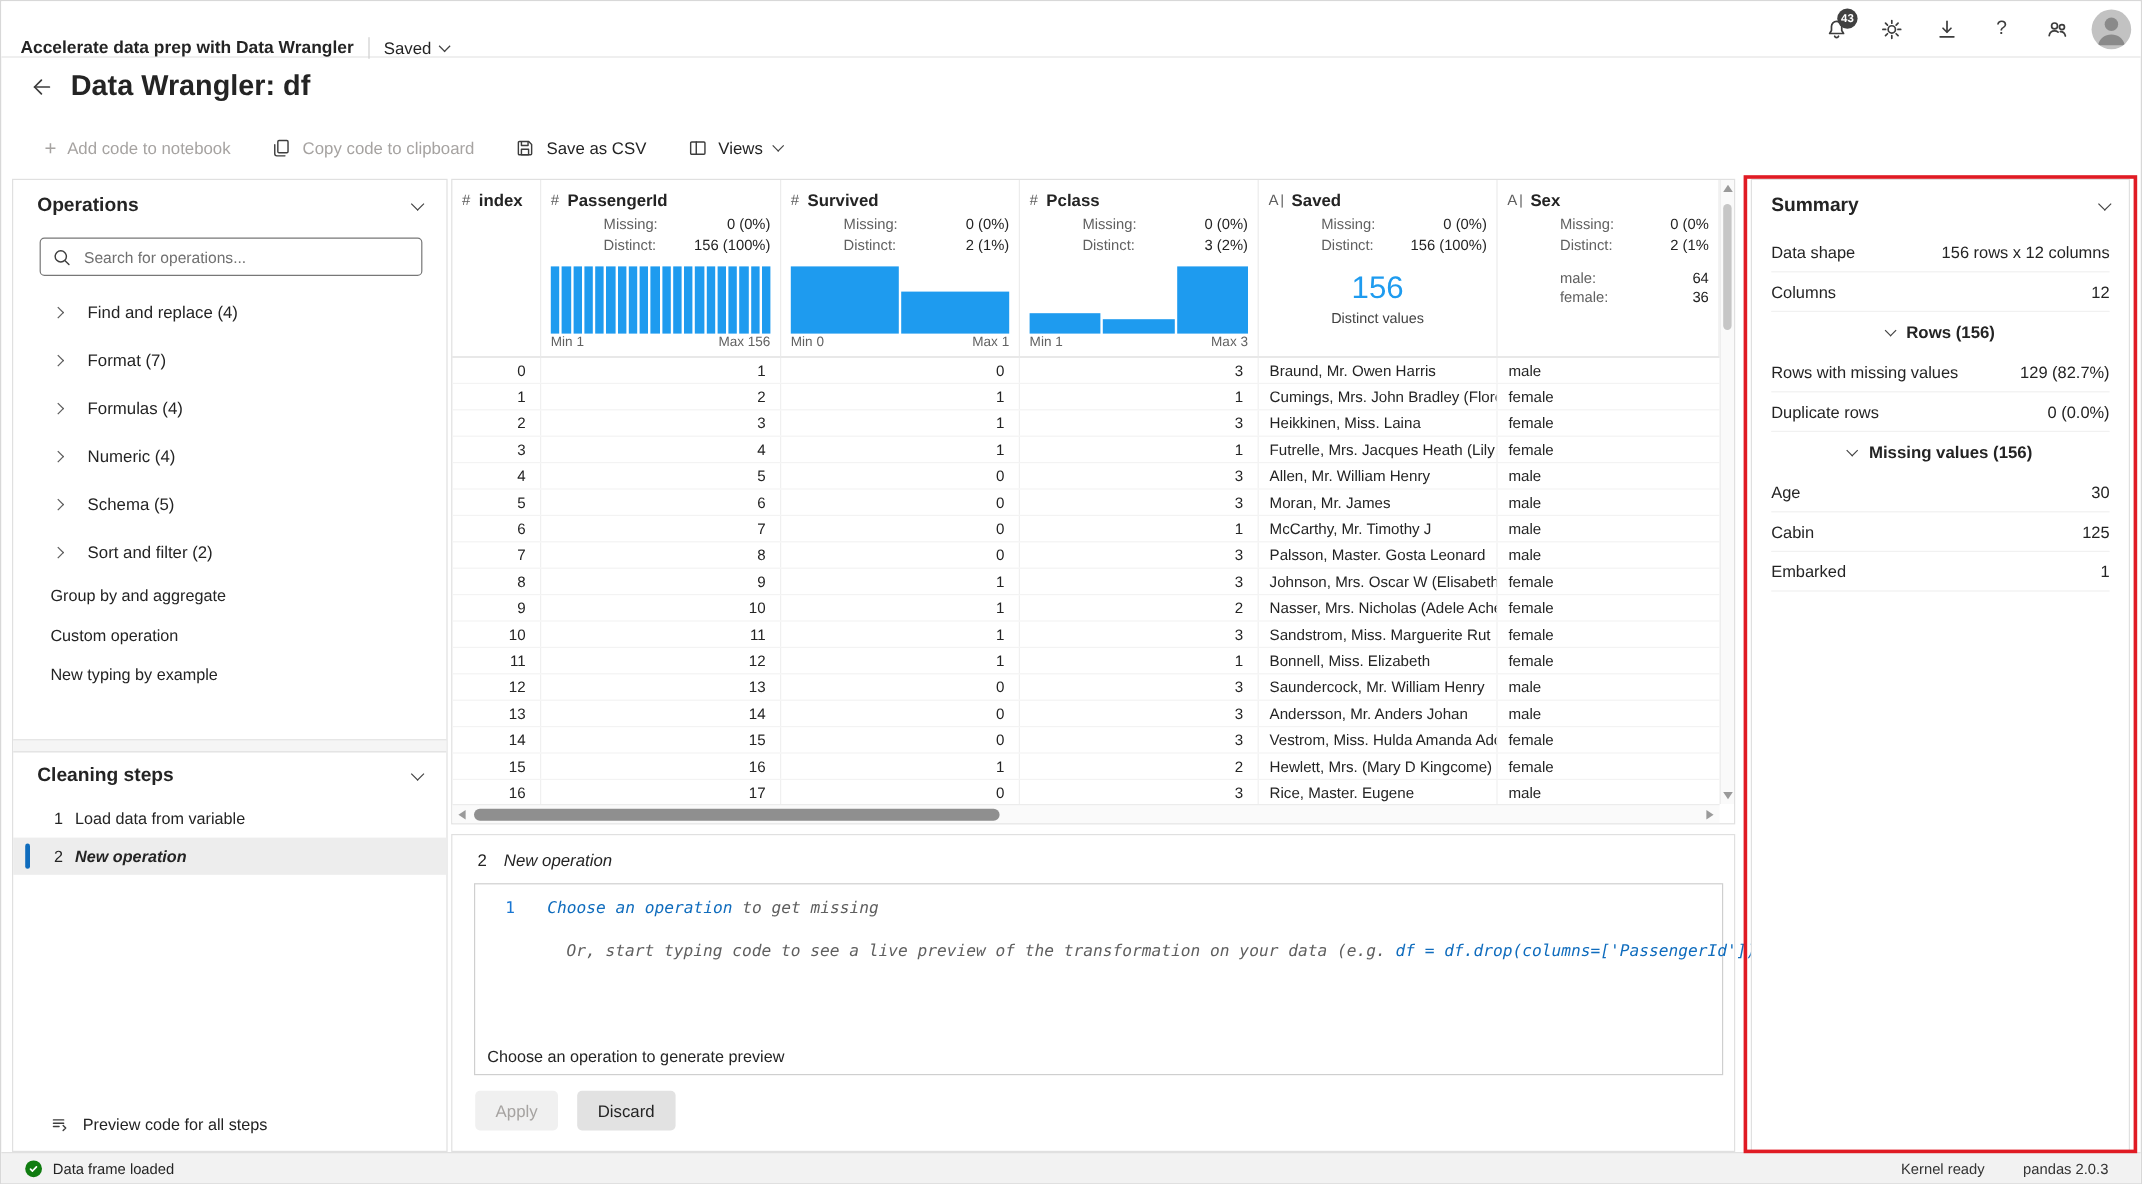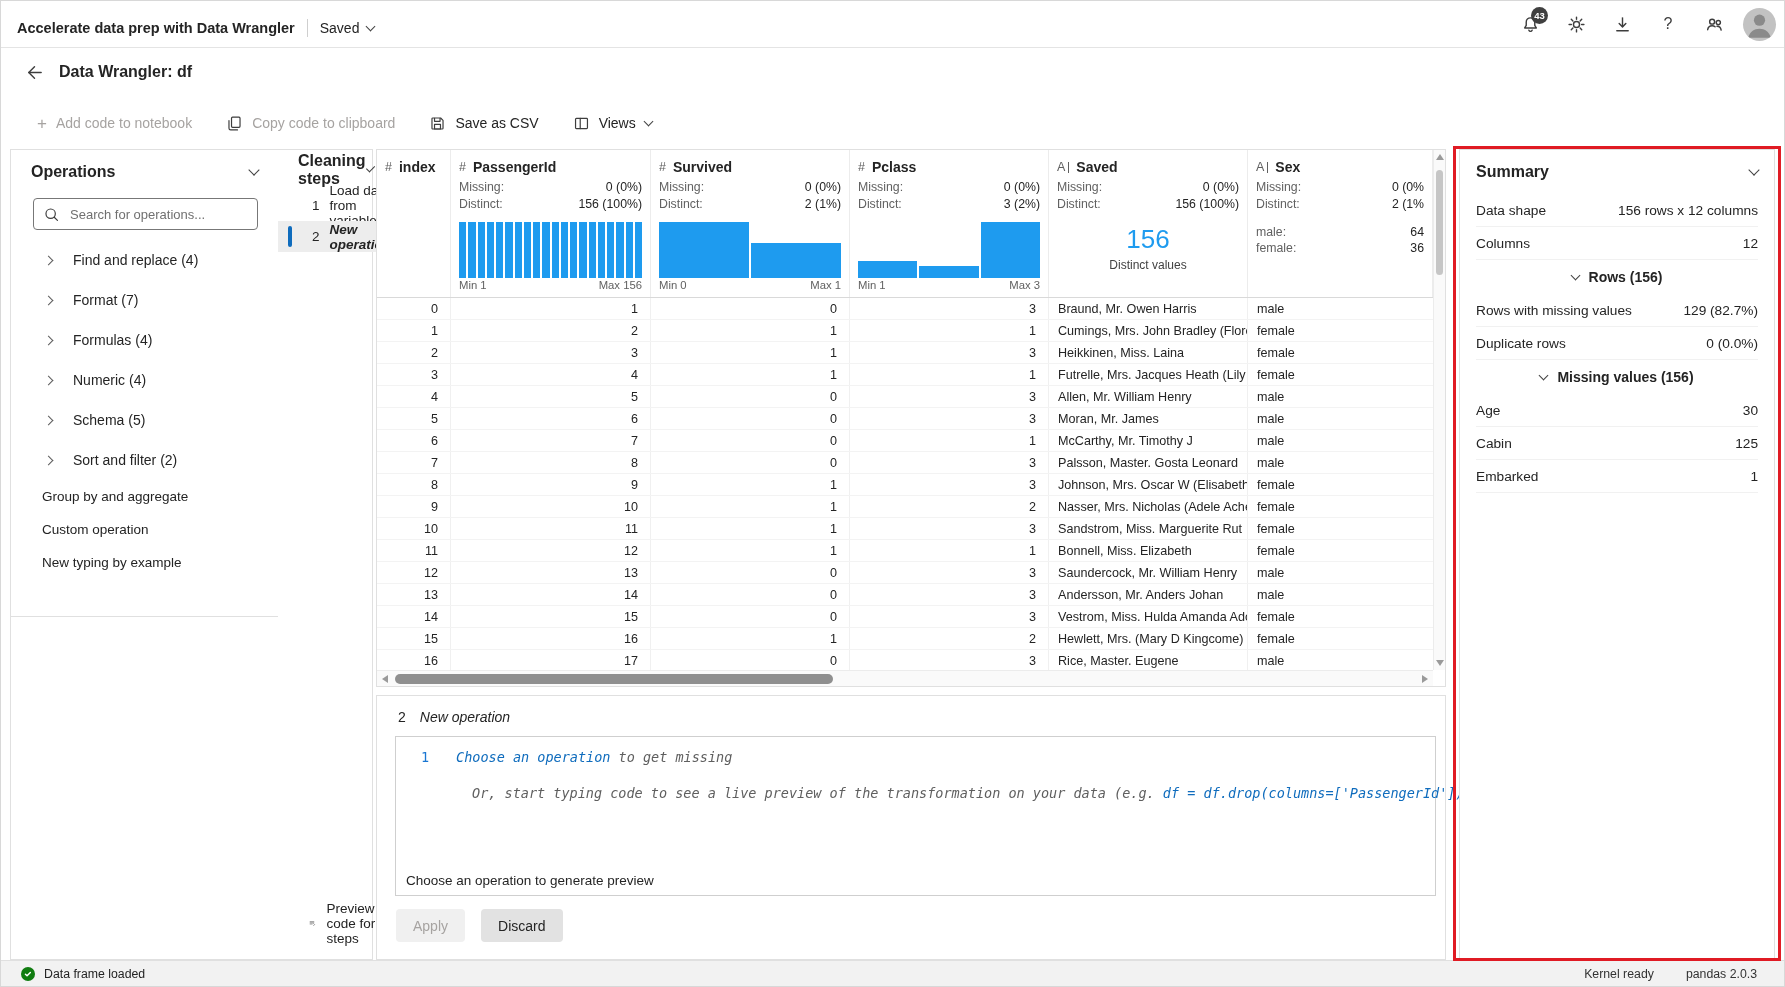--- a/index.html
+++ b/index.html
@@ -1,46 +1,46 @@
 <!DOCTYPE html>
 <html><head>
 <meta charset="utf-8">
 <style>
   html,body{margin:0;padding:0;background:#fff;}
   .screen{position:relative;width:1785px;height:987px;background:#fff;overflow:hidden;
           font-family:"Liberation Sans","DejaVu Sans",sans-serif;color:#242424;box-sizing:border-box;border:1px solid #d8d8d8;}
   
   .topbar{position:absolute;top:0;left:0;right:0;height:46px;background:#fff;border-bottom:1px solid #e4e4e4;}
-  .topbar-left{position:absolute;left:16px;top:4px;height:46px;display:flex;align-items:center;gap:12px;}
+  .topbar-left{position:absolute;left:16px;top:16px;height:46px;display:flex;align-items:center;gap:12px;}
   .app-title{font-size:14.5px;font-weight:600;}
   .tb-divider{width:1px;height:18px;background:#cfcfcf;}
   .saved{display:flex;align-items:center;gap:8px;font-size:14px;cursor:pointer;}
   .searchbox{position:absolute;left:624px;top:8px;width:468px;height:30px;border:1px solid #848484;border-radius:3px;
              background:#fff;display:flex;align-items:center;gap:8px;padding:0 10px;box-sizing:border-box;}
   .searchbox input{border:none;outline:none;flex:1;font-size:13.5px;font-family:inherit;color:#242424;background:transparent;}
   .searchbox input::placeholder{color:#6d6d6d;}
   .topbar-right{position:absolute;right:8px;top:0;height:46px;display:flex;align-items:center;gap:12px;}
   .tb-icon{width:34px;height:34px;display:flex;align-items:center;justify-content:center;position:relative;cursor:pointer;}
   .badge{position:absolute;top:0;right:-1px;min-width:17px;height:17px;border-radius:9px;background:#404040;color:#fff;
          font-size:9.5px;font-weight:700;display:flex;align-items:center;justify-content:center;padding:0 2px;box-sizing:border-box;}
   .help-glyph{font-size:16px;color:#3d3d3d;}
   .avatar{width:33px;height:33px;border-radius:50%;background:#c2c2c2;display:flex;align-items:flex-end;justify-content:center;overflow:hidden;cursor:pointer;}
   
   .page-header{position:absolute;top:46px;left:0;right:0;height:50px;display:flex;align-items:center;gap:13px;padding-left:22px;box-sizing:border-box;}
   .back-btn{background:none;border:none;cursor:pointer;padding:2px;display:flex;}
-  .page-title{font-size:16px;font-weight:600;margin:0;}
+  .page-title{font-size:24px;font-weight:600;margin:0;}
   
   .cmd-bar{position:absolute;top:96px;left:0;right:0;height:52px;display:flex;align-items:center;gap:30px;padding-left:34px;box-sizing:border-box;}
   .cmd-btn{display:flex;align-items:center;gap:9px;background:none;border:none;font-family:inherit;font-size:14px;color:#242424;cursor:pointer;padding:4px 2px;}
   .cmd-btn.disabled{color:#a6a3a1;}
   .plus-glyph{font-size:17px;line-height:1;}
   
   .main{position:absolute;top:148px;left:0;right:0;bottom:26px;}
   
-  .left-panel{position:absolute;left:9px;top:0;bottom:0;width:363px;background:#fff;border:1px solid #e0e0e0;box-sizing:border-box;display:flex;flex-direction:row;}
+  .left-panel{position:absolute;left:9px;top:0;bottom:0;width:363px;background:#fff;border:1px solid #e0e0e0;box-sizing:border-box;display:flex;flex-direction:column;}
   .ops-section{height:467px;position:relative;border-bottom:1px solid #e0e0e0;box-sizing:border-box;}
   .section-gap{height:9px;background:#f5f5f5;border-bottom:1px solid #e0e0e0;}
   .clean-section{flex:1;position:relative;}
   .panel-header{display:flex;align-items:center;justify-content:space-between;height:44px;padding:0 20px;}
   .clean-section .panel-header{height:40px;}
   .panel-title{font-size:16px;font-weight:600;}
   .ops-search{margin:4px 20px 10px 22px;height:30px;border:1px solid #777;border-radius:4px;display:flex;align-items:center;gap:8px;padding:0 9px;box-sizing:content-box;}
   .ops-search input{border:none;outline:none;flex:1;font-size:13px;font-family:inherit;color:#242424;}
   .ops-search input::placeholder{color:#707070;}
   .op-cat{display:flex;align-items:center;gap:21px;height:40px;padding-left:34px;font-size:14px;cursor:pointer;}
@@ -57,21 +57,21 @@
   
   .grid-panel{position:absolute;left:375px;top:0;bottom:0;width:1070px;display:flex;flex-direction:column;}
   .grid-area{height:538px;background:#fff;border:1px solid #e0e0e0;box-sizing:border-box;position:relative;}
   .grid-header{display:flex;height:148px;border-bottom:1px solid #d9d9d9;padding-right:12px;box-sizing:border-box;}
   .gcol{position:relative;border-right:1px solid #ececec;box-sizing:border-box;padding:6px 8px 0 8px;cursor:pointer;}
   .c-index{width:74px;}.c-pass{width:200px;}.c-surv{width:199px;}.c-pclass{width:199px;}.c-name{width:199px;}.c-sex{flex:1;}
   .colname{display:flex;align-items:center;gap:7px;height:22px;font-size:14px;font-weight:600;white-space:nowrap;overflow:hidden;}
   .ticon{color:#5f5f5f;font-size:12.5px;font-weight:400;}
   .ticon.ttext::after{content:"";display:inline-block;width:1.5px;height:11px;background:#5f5f5f;margin-left:2.5px;vertical-align:-1.5px;}
   .stat{display:flex;justify-content:space-between;align-items:center;height:17px;font-size:12.3px;white-space:nowrap;overflow:hidden;}
-  .slabel{color:#616161;}
+  .slabel{color:#616161;margin-left:44px;}
   .sval{color:#242424;}
   .hist{position:absolute;left:8px;right:8px;top:72px;height:56px;display:flex;align-items:flex-end;gap:2px;}
   .hbar{flex:1;background:#1e9bef;}
   .minmax{position:absolute;left:8px;right:8px;bottom:6px;display:flex;justify-content:space-between;font-size:11.3px;color:#616161;}
   .distinct-block{position:absolute;left:0;right:0;top:74px;text-align:center;}
   .distinct-big{font-size:26px;color:#1e9bef;}
   .distinct-caption{font-size:12px;color:#424242;margin-top:3px;}
   .cat-rows{margin-top:12px;}
   .cat-row{display:flex;justify-content:space-between;align-items:center;height:16px;font-size:12.3px;}
   .grid-body{position:absolute;top:148px;left:0;right:12px;bottom:16px;overflow:hidden;}

